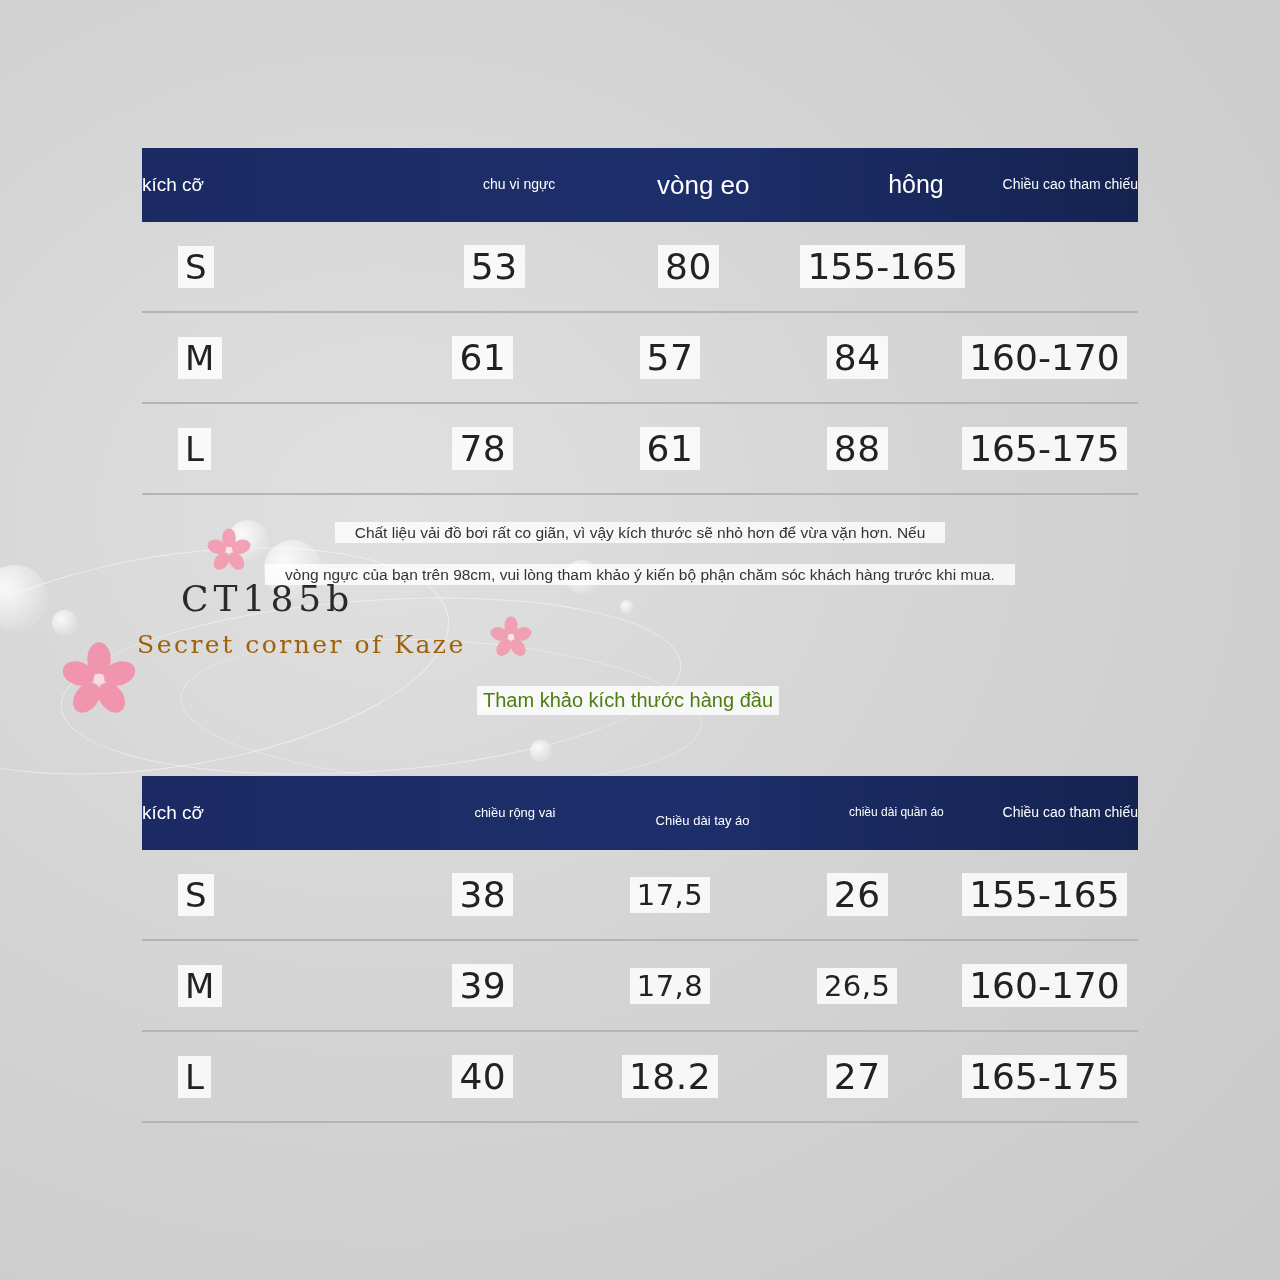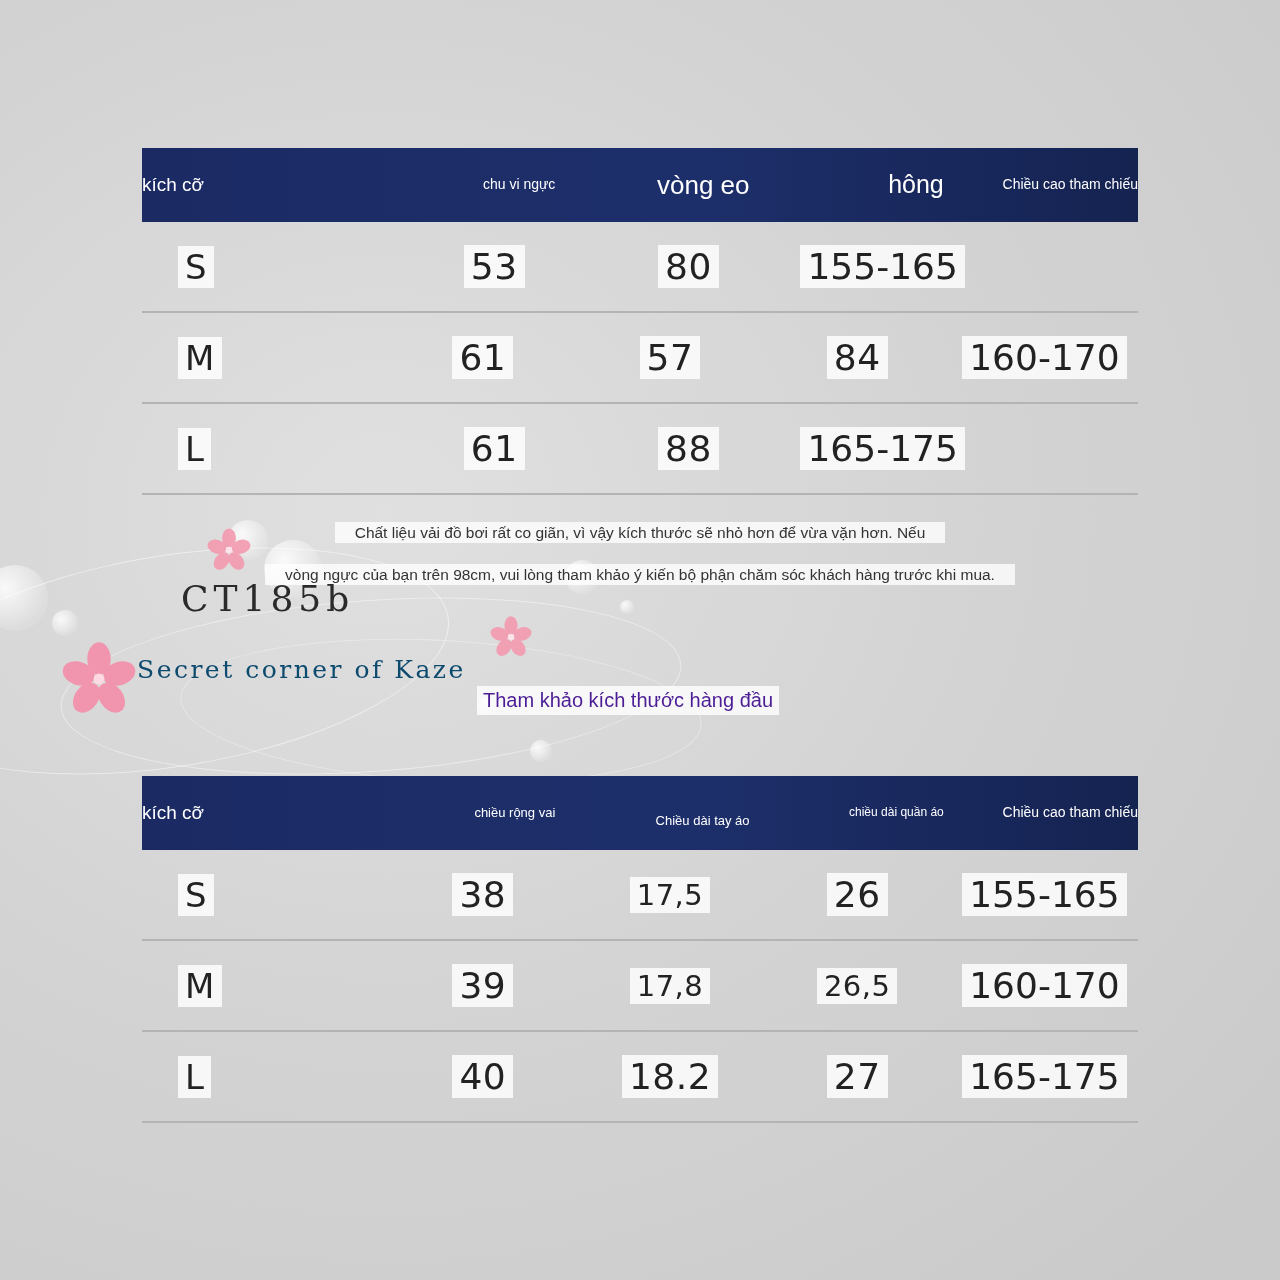--- a/index.html
+++ b/index.html
@@ -130,33 +130,33 @@
     top: 578px;
     font-family: "DejaVu Serif", serif;
     font-size: 36px;
     letter-spacing: 5px;
     color: #2a2a2a;
     font-weight: 400;
   }
   .brand-sub {
     position: absolute;
     left: 137px;
-    top: 655px;
+    top: 630px;
     font-family: "DejaVu Serif", serif;
     font-size: 25px;
     letter-spacing: 2.5px;
-    color: #0c4a6e;
+    color: #a16207;
   }
 
   .headline {
     position: absolute;
     left: 477px;
     top: 686px;
     font-size: 20px;
-    color: #4c1d95;
+    color: #4d7c0f;
     background: rgba(255,255,255,0.8);
     padding: 3px 6px;
   }
 </style>
 </head>
 <body>
 
 <div class="bg-deco">
   <div class="bubble" style="left:-18px; top:565px; width:66px; height:66px;"></div>
   <div class="bubble" style="left:52px; top:610px; width:26px; height:26px;"></div>
@@ -244,20 +244,23 @@
       </div>
     <div class="cell col-d">
         <span class="val height-val">160-170</span>
       </div>
   </div>
 
   <div class="row">
     <div class="cell cell-size col-size">
         <span class="val size-val">L</span>
       </div>
+    <div class="cell col-a">
+        <span class="val big-val">78</span>
+      </div>
     <div class="cell col-b">
         <span class="val big-val">61</span>
       </div>
     <div class="cell col-c">
         <span class="val big-val">88</span>
       </div>
     <div class="cell col-d">
         <span class="val height-val">165-175</span>
       </div>
   </div>

